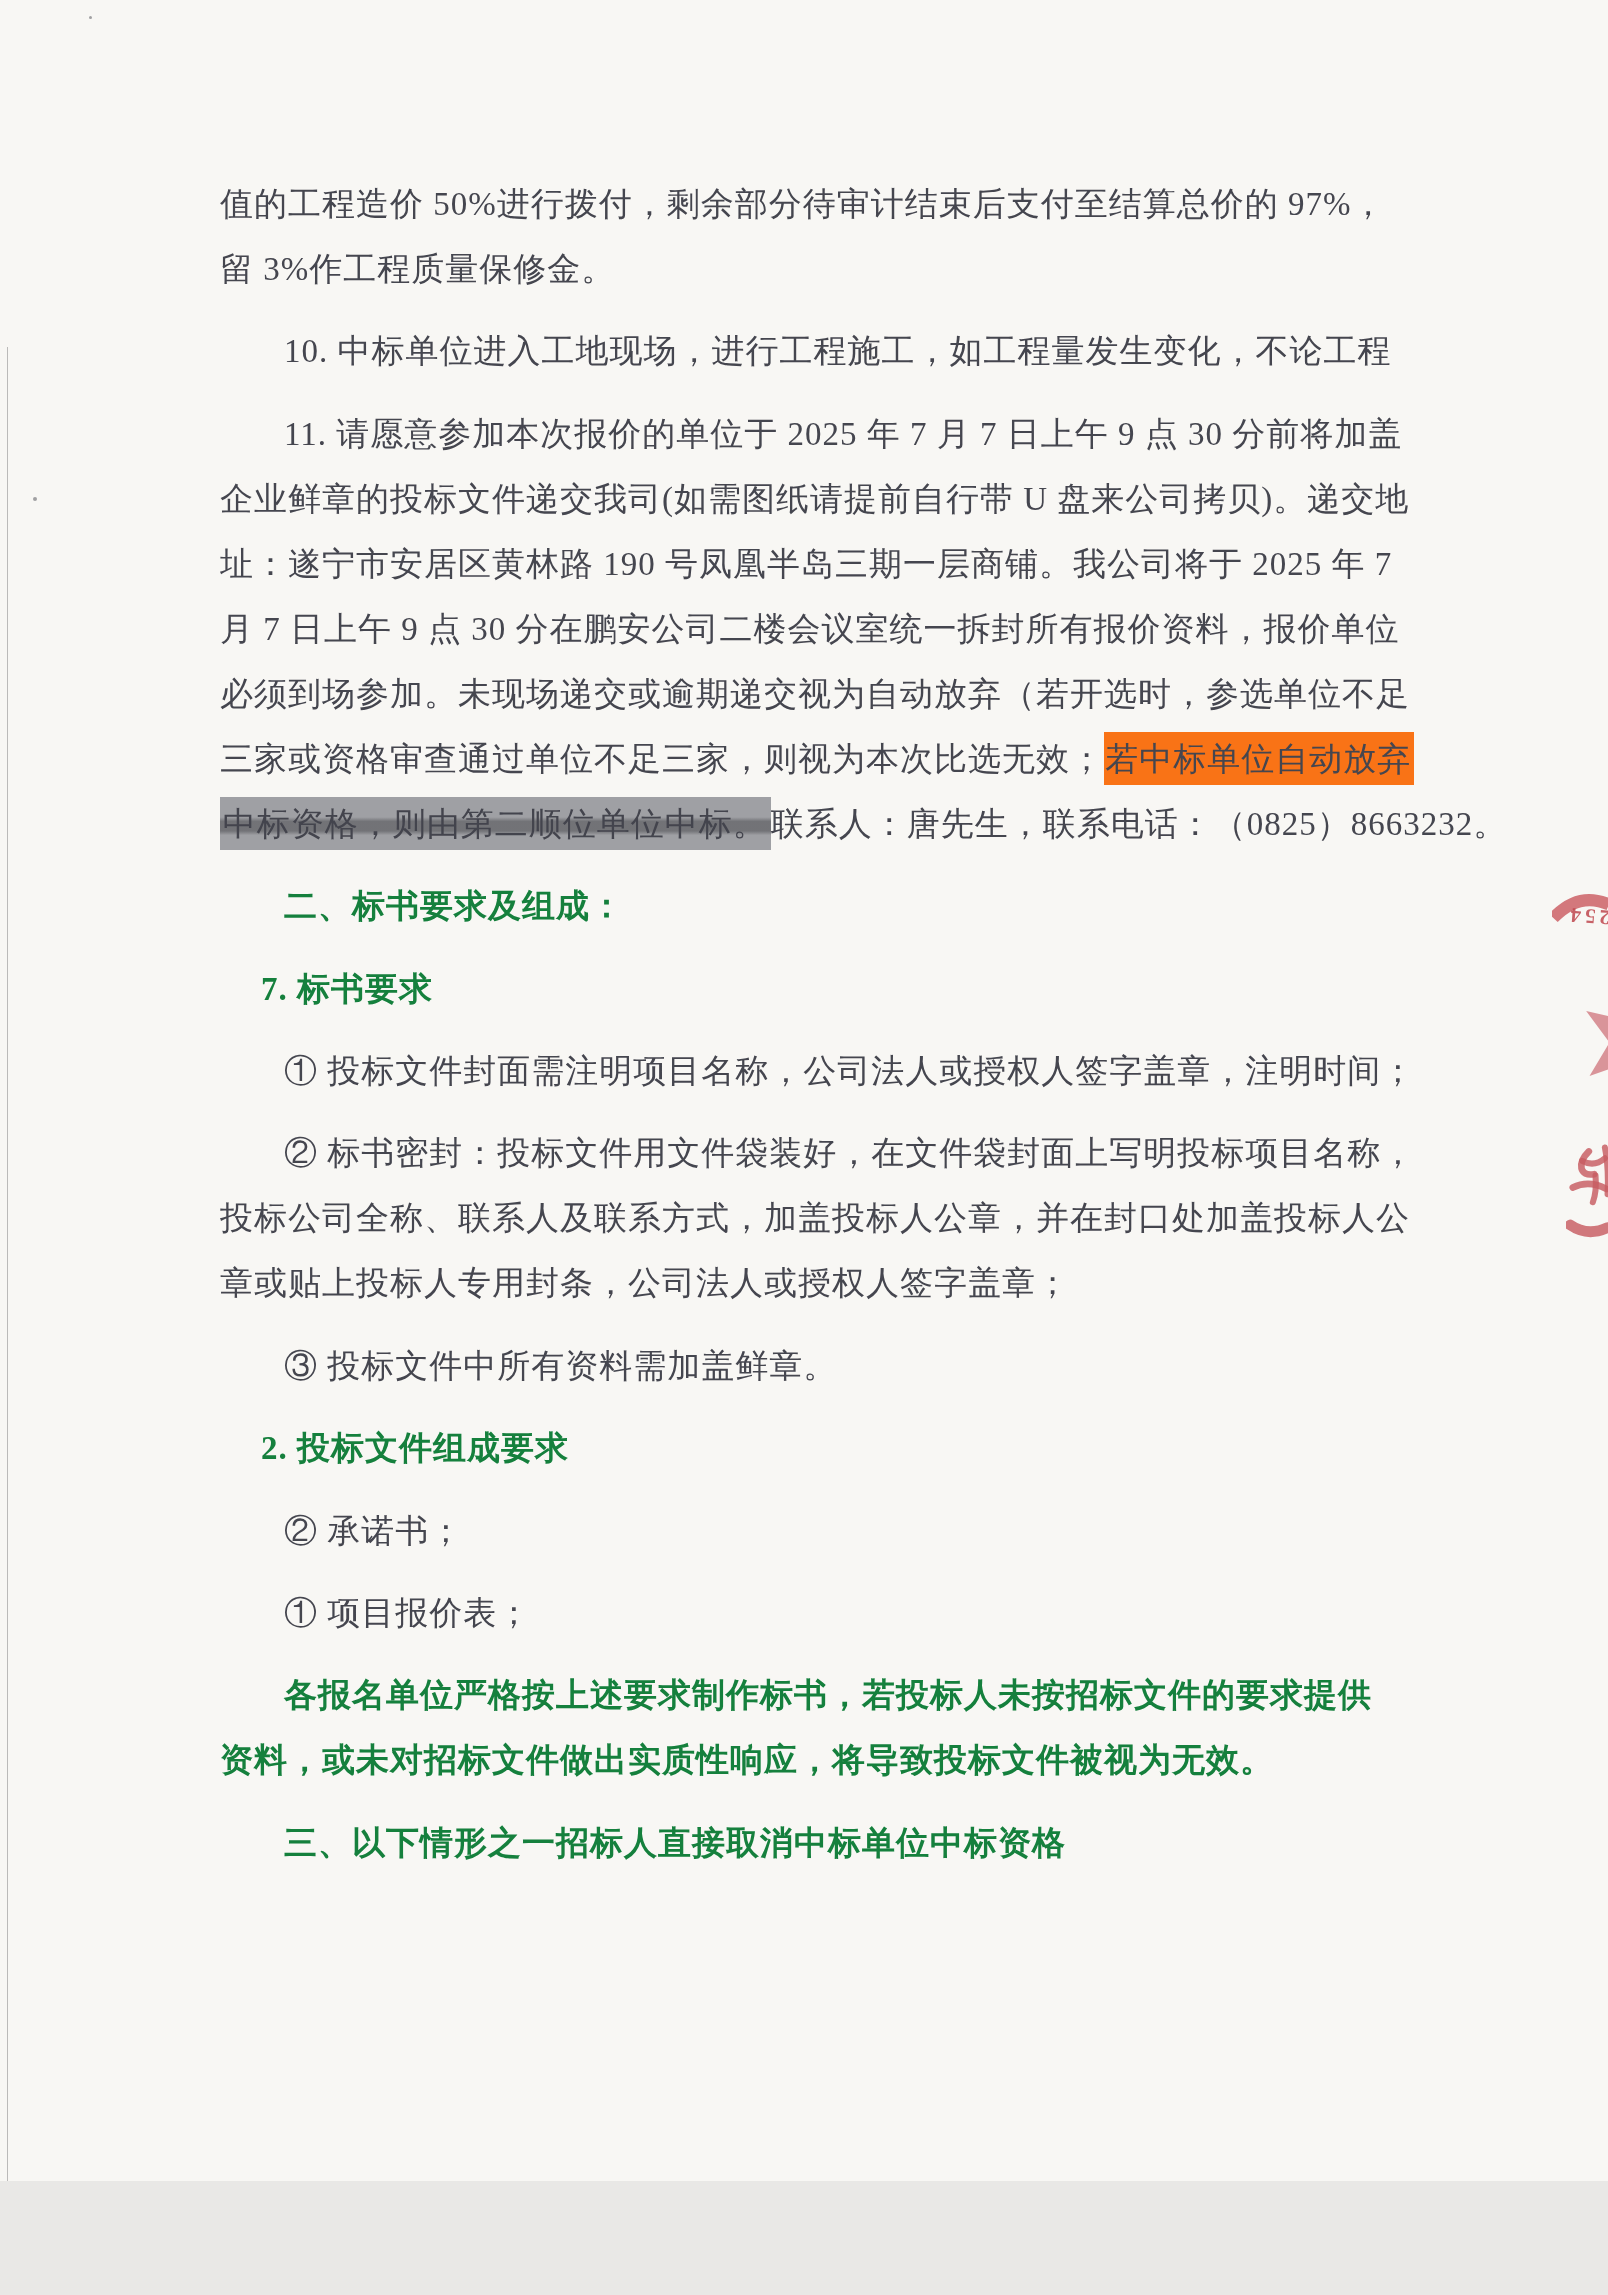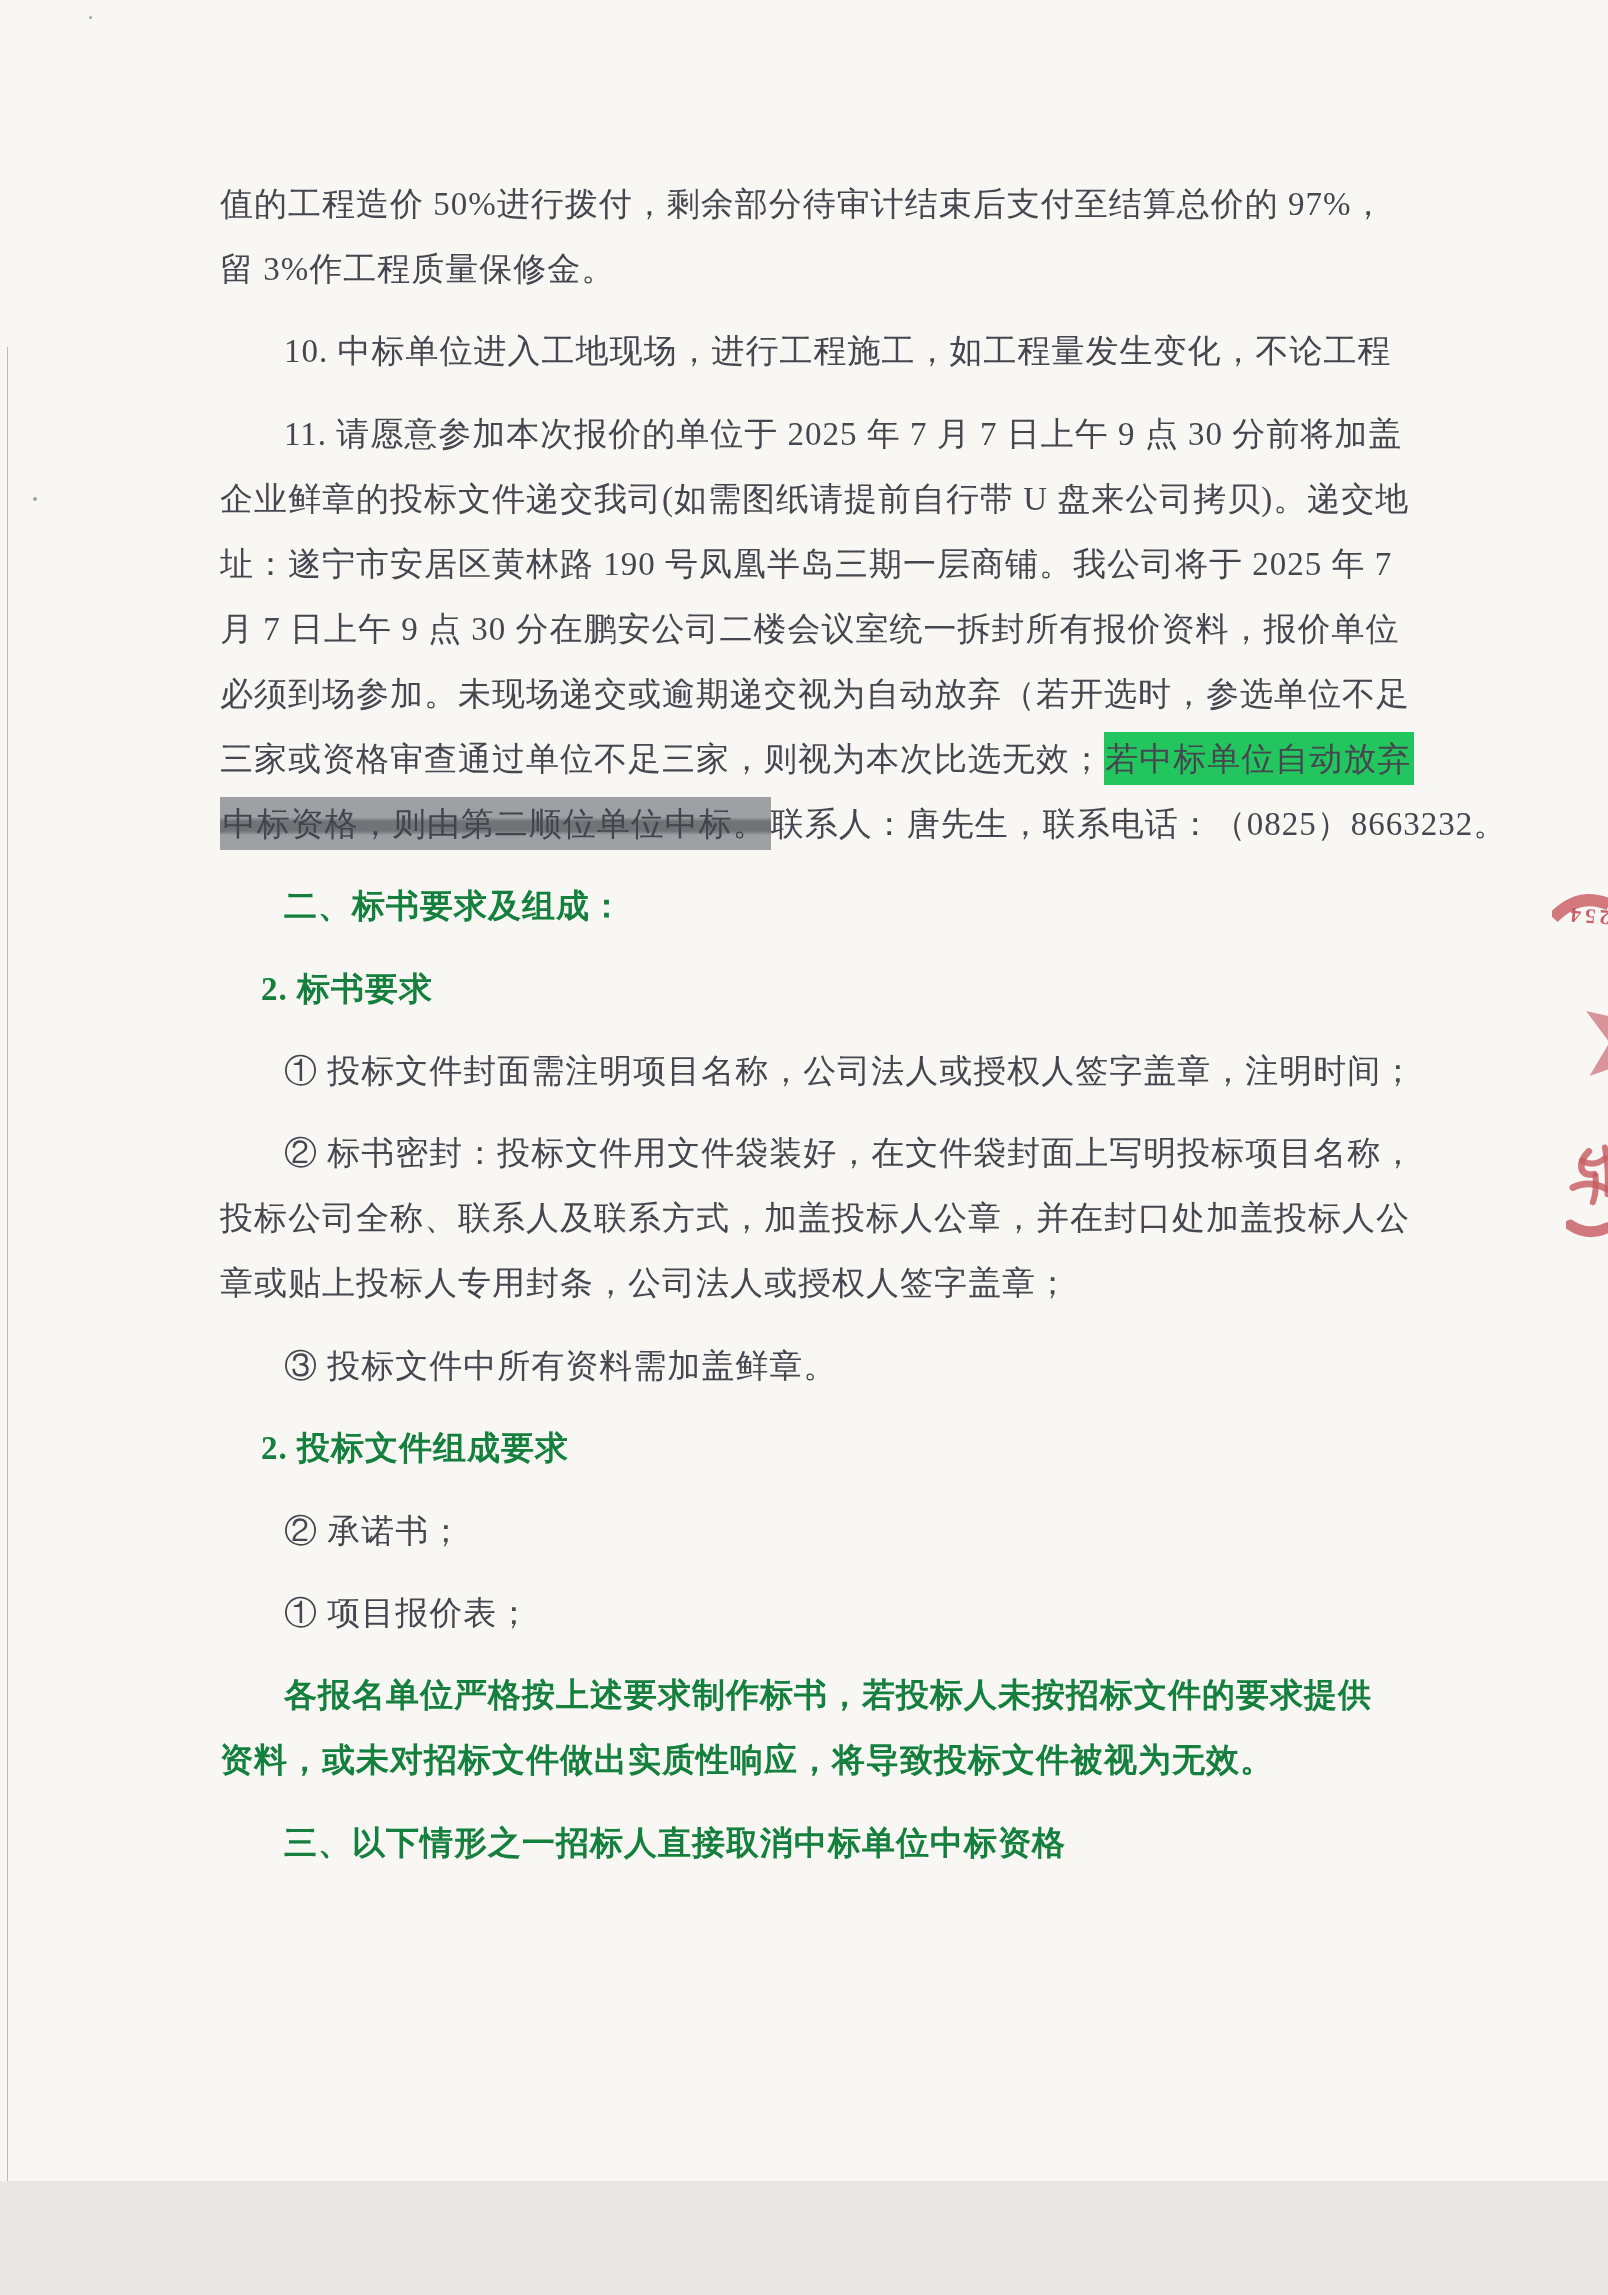--- a/index.html
+++ b/index.html
@@ -26,21 +26,21 @@
   .textblock{position:absolute;left:220px;top:172px;width:1212px;}
   .para{margin:0 0 17.4px 0;}
   .line{
     font-size:33px;line-height:65px;letter-spacing:1px;
     white-space:nowrap;color:#45464f;
   }
   .line.bold{font-weight:bold;color:#15803d;}
   .ind1{padding-left:41px;}
   .ind2{padding-left:64px;}
   .hl-light{
-    background:#22c55e;
+    background:#f97316;
     box-decoration-break:clone;
     padding:8.7px 2.7px 8.7px 1.3px;
   }
   .hl-dark{
     background:#9fa0a4 linear-gradient(
       rgba(0,0,0,0) 38%,
       rgba(52,52,56,.42) 46%,
       rgba(52,52,56,.42) 64%,
       rgba(0,0,0,0) 72%);
     color:#43444d;
@@ -85,21 +85,21 @@
         <div class="line ind0"><span>址：遂宁市安居区黄林路 190 号凤凰半岛三期一层商铺。我公司将于 2025 年 7</span></div>
         <div class="line ind0"><span>月 7 日上午 9 点 30 分在鹏安公司二楼会议室统一拆封所有报价资料，报价单位</span></div>
         <div class="line ind0"><span>必须到场参加。未现场递交或逾期递交视为自动放弃（若开选时，参选单位不足</span></div>
         <div class="line ind0"><span>三家或资格审查通过单位不足三家，则视为本次比选无效；</span><span class="hl-light">若中标单位自动放弃</span></div>
         <div class="line ind0"><span class="hl-dark">中标资格，则由第二顺位单位中标。</span><span>联系人：唐先生，联系电话：（0825）8663232。</span></div>
       </div>
       <div class="para">
         <div class="line ind2 bold"><span>二、标书要求及组成：</span></div>
       </div>
       <div class="para">
-        <div class="line ind1 bold"><span>2. 标书要求</span></div>
+        <div class="line ind1 bold"><span>7. 标书要求</span></div>
       </div>
       <div class="para">
         <div class="line ind2"><span>① 投标文件封面需注明项目名称，公司法人或授权人签字盖章，注明时间；</span></div>
       </div>
       <div class="para">
         <div class="line ind2"><span>② 标书密封：投标文件用文件袋装好，在文件袋封面上写明投标项目名称，</span></div>
         <div class="line ind0"><span>投标公司全称、联系人及联系方式，加盖投标人公章，并在封口处加盖投标人公</span></div>
         <div class="line ind0"><span>章或贴上投标人专用封条，公司法人或授权人签字盖章；</span></div>
       </div>
       <div class="para">

